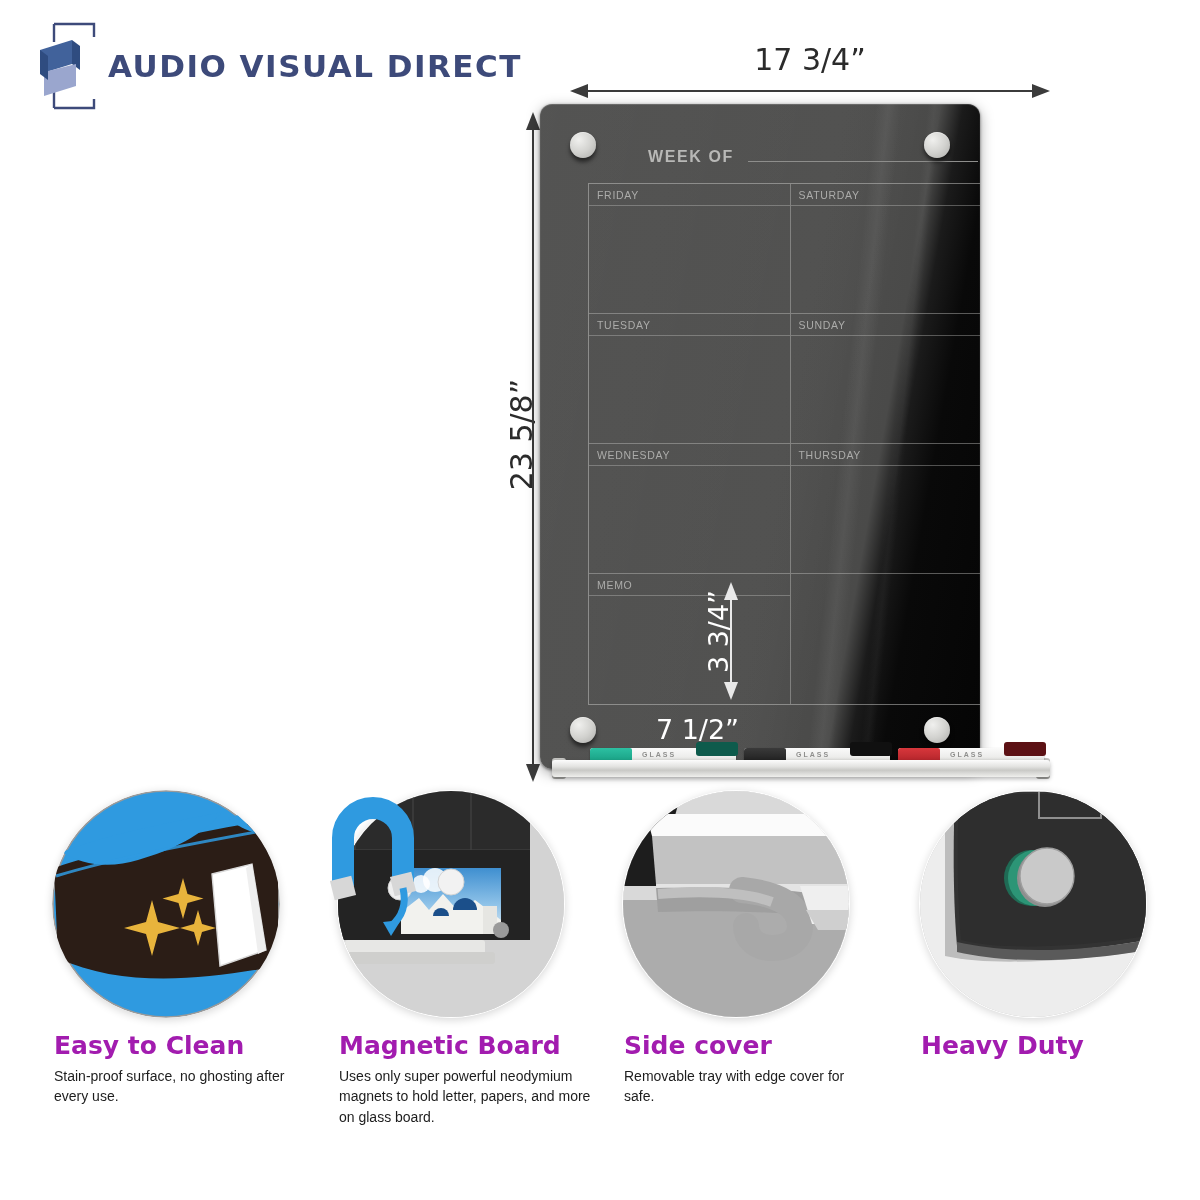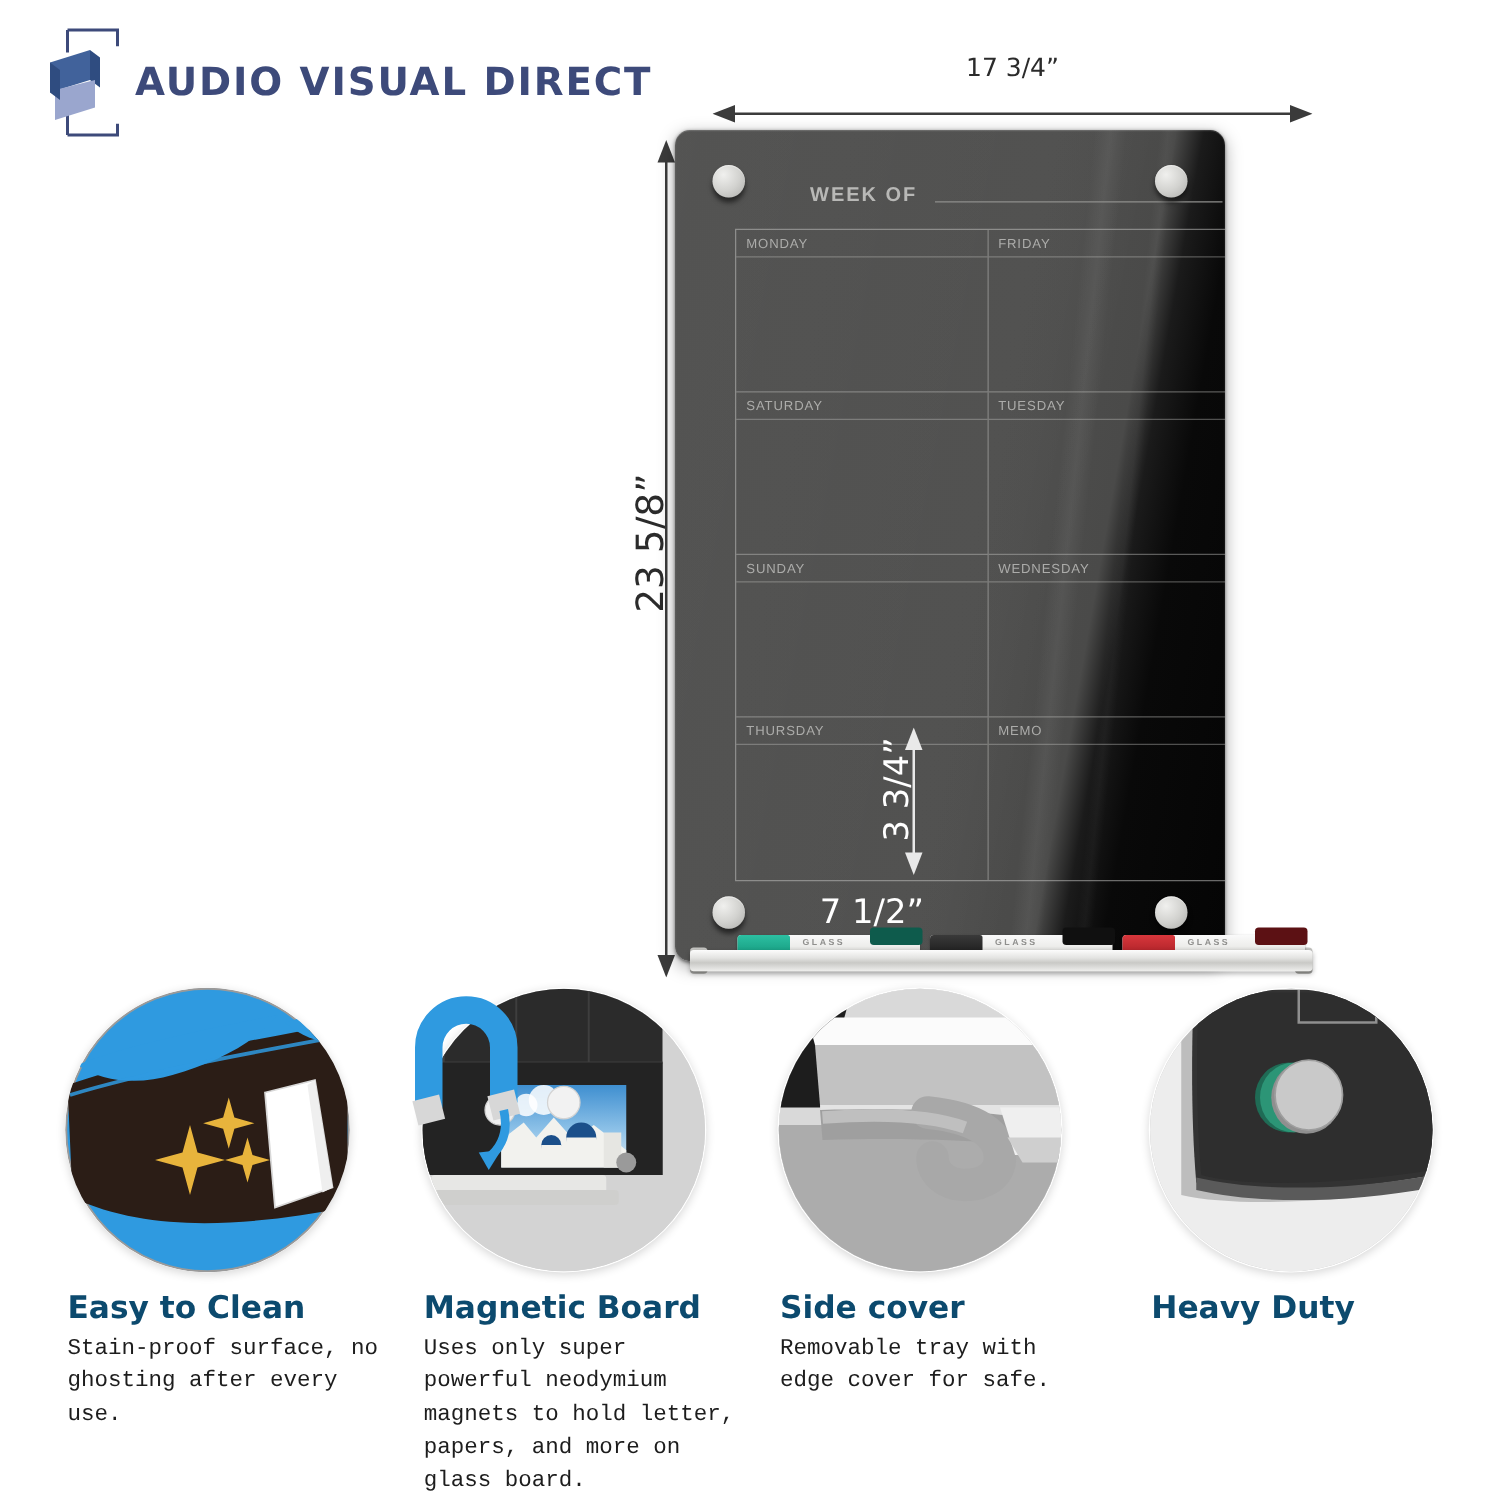--- a/index.html
+++ b/index.html
@@ -133,46 +133,46 @@
   }
   .marker .m-sub {
     position: absolute; left: 52px; top: 11px;
     font-size: 4px; letter-spacing: 0.6px; color: #a8a8a6;
   }
 
   
   #dim-top { position: absolute; left: 570px; top: 46px; width: 480px; height: 56px; }
   #dim-top .label {
     position: absolute; left: 0; top: -4px; width: 480px; text-align: center;
-    font-size: 20px; color: #2b2b2b; font-family: "DejaVu Sans", sans-serif;
+    font-size: 30px; color: #2b2b2b; font-family: "DejaVu Sans", sans-serif;
   }
   #dim-left { position: absolute; left: 496px; top: 112px; width: 58px; height: 670px; }
   #dim-left .label {
     position: absolute; left: -115px; top: 305px; width: 280px; text-align: center;
     font-size: 30px; color: #2b2b2b; transform: rotate(-90deg);
     white-space: nowrap; font-family: "DejaVu Sans", sans-serif;
   }
 
   
   #features { position: absolute; left: 0; top: 790px; width: 1200px; height: 410px; }
   .feature { position: absolute; top: 0; width: 285px; }
   .f-circle {
     position: relative; width: 228px; height: 228px; border-radius: 50%;
     margin-left: 4px; overflow: hidden;
     box-shadow: 0 2px 8px rgba(0,0,0,0.16);
   }
   .f-title {
     margin-top: 14px; margin-left: 6px;
-    font-size: 25px; font-weight: 700; color: #0c4a6e;
+    font-size: 25px; font-weight: 700; color: #a21caf;
     font-family: "DejaVu Sans", sans-serif; line-height: 1.1;
   }
   .f-desc {
     margin-top: 6px; margin-left: 6px; width: 252px;
-    font-size: 18px; line-height: 1.48; color: #1d1d1d;
-    font-family: Liberation Mono, monospace;
+    font-size: 14px; line-height: 1.48; color: #1d1d1d;
+    font-family: Liberation Sans, sans-serif;
   }
 </style>
 </head>
 <body>
 
 <div id="logo-area">
   <div id="logo-mark">
     <svg width="86" height="92" viewBox="0 0 86 92">
       <path d="M26 4 L66 4 L66 17" fill="none" stroke="#3d4a7a" stroke-width="2.4"></path>
       <path d="M66 79 L66 88 L26 88" fill="none" stroke="#3d4a7a" stroke-width="2.4"></path>
@@ -210,25 +210,20 @@
   <div id="board-panel">
     <div class="glass-streak" style="left:300px;top:-20px;width:26px;height:720px;"></div>
     <div class="glass-streak" style="left:352px;top:-20px;width:14px;height:720px;opacity:.6;"></div>
 
     <div id="week-of-row">
       <div id="week-of-label">WEEK OF</div>
       <div id="week-of-line"></div>
     </div>
 
     <div id="planner-grid">
-      <div class="cell">
-        <div class="cell-head">
-            <span class="cell-label">MONDAY</span>
-          </div>
-      </div>
       <div class="cell">
         <div class="cell-head">
             <span class="cell-label">FRIDAY</span>
           </div>
       </div>
       <div class="cell">
         <div class="cell-head">
             <span class="cell-label">SATURDAY</span>
           </div>
       </div>

